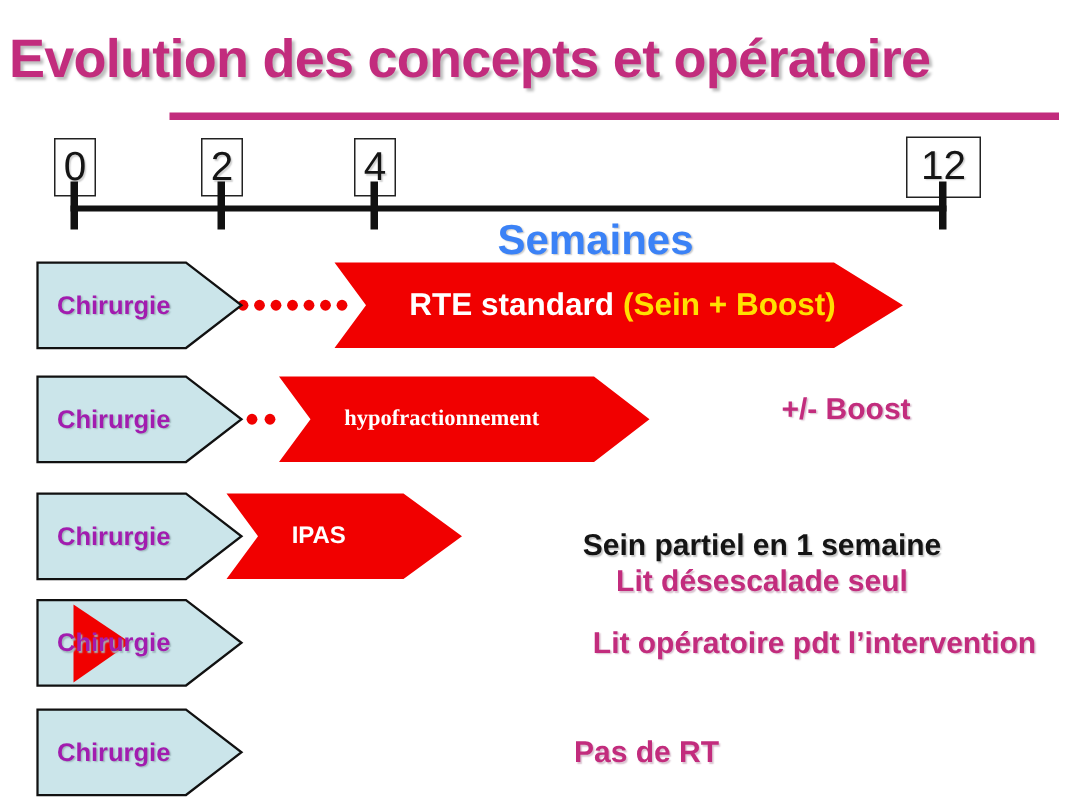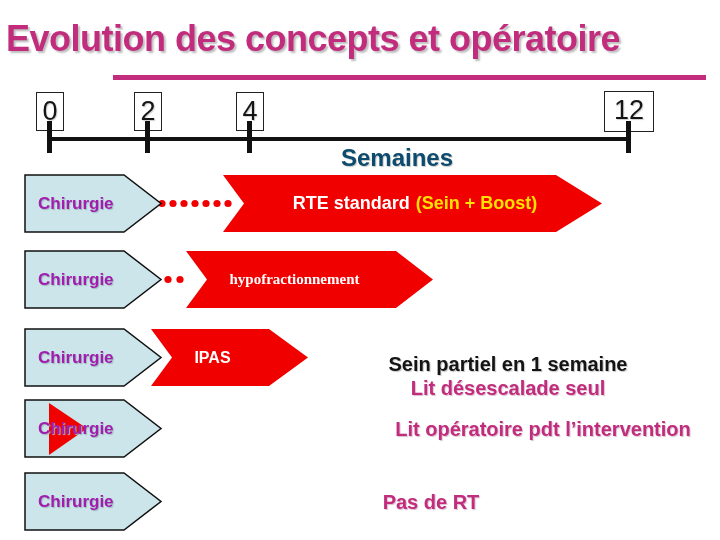--- a/index.html
+++ b/index.html
@@ -24,32 +24,32 @@
     font-size:27px;line-height:37px;color:#151515;text-shadow:1px 1px 1px #cfcfcf;
   }
   #tickbox-0{left:36px;top:92px;width:26px;height:37px;}
   #tickbox-2{left:134px;top:92px;width:26px;height:37px;}
   #tickbox-4{left:236px;top:92px;width:26px;height:37px;}
   #tickbox-12{left:604px;top:91px;width:48px;height:39px;}
   #axis-line{left:47px;top:137px;width:584px;height:4px;background:#111;}
   .axis-tick{top:121px;width:5px;height:32px;background:#111;}
   #axis-label{
     left:317px;top:144px;width:160px;text-align:center;
-    font-size:24px;font-weight:bold;color:#0c4a6e;text-shadow:1px 1px 1px #c8c8c8;
+    font-size:28px;font-weight:bold;color:#3b82f6;text-shadow:1px 1px 1px #c8c8c8;
   }
   
   #shapes{left:0;top:0;width:720px;height:540px;z-index:1;}
   
   .surgery-label{
     left:38px;width:110px;height:57px;line-height:57px;z-index:2;
     font-size:17px;font-weight:bold;color:#a21caf;text-shadow:1px 1px 1px #9fb8bd;
   }
   
   .arrow-text{z-index:2;font-weight:bold;color:#fff;text-align:center;}
-  #arrow-text-1{left:250px;top:175px;width:330px;height:57px;line-height:57px;font-size:18px;}
+  #arrow-text-1{left:250px;top:175px;width:330px;height:57px;line-height:57px;font-size:21px;}
   #arrow-text-1 .suffix{color:#FFE000;margin-left:6px;}
   #arrow-text-2{left:202px;top:251px;width:185px;height:57px;line-height:57px;font-size:15px;font-family:Liberation Serif, serif;}
   #arrow-text-3{left:175px;top:329px;width:75px;height:57px;line-height:57px;font-size:16px;}
   
   .note{z-index:2;text-align:center;font-weight:bold;font-size:20px;line-height:24px;}
   .note .main{color:#141414;text-shadow:1px 1px 1px #c4c4c4;display:block;}
   .note .accent{color:#C22C7D;text-shadow:1px 1px 1px #d8c0ce;display:block;}
   #note-2{left:433px;top:261px;width:262px;}
   #note-3{left:378px;top:352px;width:260px;}
   #note-4{left:375px;top:417px;width:336px;}
@@ -116,20 +116,21 @@
 <div class="abs surgery-label" style="top:400px;">Chirurgie</div>
 <div class="abs surgery-label" style="top:473px;">Chirurgie</div>
 
 <div class="abs arrow-text" id="arrow-text-1">
   <span>RTE standard</span><span class="suffix">(Sein + Boost)</span>
 </div>
 <div class="abs arrow-text" id="arrow-text-2">hypofractionnement</div>
 <div class="abs arrow-text" id="arrow-text-3">IPAS</div>
 
 <div class="abs note" id="note-2">
+  <span class="accent">+/- Boost</span>
 </div>
 <div class="abs note" id="note-3">
   <span class="main">Sein partiel en 1 semaine</span>
   <span class="accent">Lit désescalade seul</span>
 </div>
 <div class="abs note" id="note-4">
   <span class="accent">Lit opératoire pdt l’intervention</span>
 </div>
 <div class="abs note" id="note-5">
   <span class="accent">Pas de RT</span>

